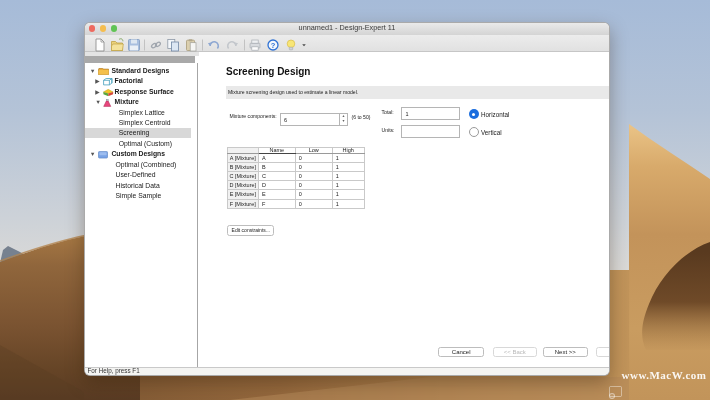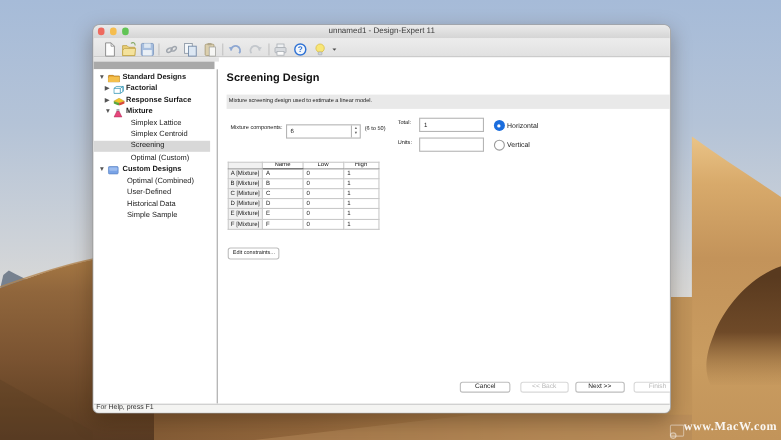--- a/index.html
+++ b/index.html
@@ -1,37 +1,37 @@
 <!DOCTYPE html>
 <html><head>
 <meta charset="utf-8">
 <style>
 html,body{margin:0;padding:0;}
 #screen{position:relative;width:710px;height:400px;overflow:hidden;font-family:"Liberation Sans",sans-serif;}
 #bg{position:absolute;left:0;top:0;}
-#watermark{position:absolute;left:621.5px;top:382px;color:rgba(255,255,255,0.92);font-family:"Liberation Serif",serif;font-size:11px;font-weight:bold;letter-spacing:0.5px;text-align:center;}
+#watermark{position:absolute;left:621.5px;top:369px;color:rgba(255,255,255,0.92);font-family:"Liberation Serif",serif;font-size:11px;font-weight:bold;letter-spacing:0.5px;text-align:center;}
 #wmicon{position:absolute;left:608.5px;top:385.5px;width:11px;height:9.5px;border:1px solid rgba(255,255,255,0.42);border-radius:1.5px;}
 #wmicon::after{content:"";position:absolute;left:-1px;top:6px;width:4px;height:4px;border:1px solid rgba(255,255,255,0.45);border-radius:50%;background:rgba(255,255,255,0.1);}
 #win{position:absolute;left:84px;top:21.5px;width:526px;height:354.5px;border-radius:6px;overflow:hidden;background:#fff;box-shadow:0 7px 18px rgba(50,30,10,0.35);border:0.5px solid rgba(100,100,100,0.55);box-sizing:border-box;}
 #titlebar{position:absolute;left:0;top:0;width:100%;height:12px;background:linear-gradient(#eaeaea,#d4d4d4);}
 #title{position:absolute;left:0;top:0.8px;width:100%;text-align:center;font-size:7.3px;color:#3a3a3a;}
 .tl{position:absolute;top:2.8px;width:6.4px;height:6.4px;border-radius:50%;}
 #tlr{left:3.5px;background:#ee6a5f;}
 #tly{left:14.5px;background:#f5bd4f;}
 #tlg{left:25.7px;background:#61c455;}
 #toolbar{position:absolute;left:0;top:12px;width:100%;height:17.5px;background:linear-gradient(#ececec,#e1e1e1);border-bottom:1px solid #c6c6c6;box-sizing:border-box;}
 #sideheadL{position:absolute;left:0;top:29.5px;width:113.5px;height:4px;background:#e4e4e4;}
 #sideheadD{position:absolute;left:0;top:33.5px;width:110px;height:7px;background:#a9a9a9;}
 #sidebar{position:absolute;left:0;top:40.5px;width:113px;height:303.5px;background:#fff;border-right:1px solid #a6a6a6;box-sizing:border-box;}
 #statusbar{position:absolute;left:0;top:344px;width:100%;height:10.5px;background:#f4f4f2;border-top:1px solid #c9c9c9;box-sizing:border-box;font-size:6.3px;color:#333;line-height:6.5px;padding-left:2.5px;}
 .trow{position:absolute;left:0;width:112px;height:10.45px;font-size:6.8px;line-height:10.45px;color:#1a1a1a;white-space:nowrap;}
 .hl{position:absolute;left:0;width:105.5px;height:10px;background:#d8d8d8;}
 .tri{position:absolute;font-size:5.8px;color:#555;line-height:10.45px;}
 .ticon{position:absolute;}
-#content{position:absolute;left:109px;top:29.5px;width:432px;height:314.5px;font-size:5.4px;color:#1a1a1a;}
+#content{position:absolute;left:129px;top:29.5px;width:432px;height:314.5px;font-size:5.4px;color:#1a1a1a;}
 #heading{position:absolute;left:12px;top:13.5px;font-size:10px;font-weight:bold;color:#111;}
 #descbar{position:absolute;left:11.5px;top:33.5px;width:412px;height:13px;background:#e9e9e9;line-height:12px;padding-left:2.5px;box-sizing:border-box;font-size:5.1px;}
 .lbl{position:absolute;height:9px;line-height:9px;font-size:5.1px;}
 .rlbl{position:absolute;height:9px;line-height:9px;font-size:6.3px;}
 .inp{position:absolute;border:1px solid #b5b5b5;background:#fff;box-sizing:border-box;line-height:12px;padding-left:3.5px;font-size:5.5px;}
 .radio{position:absolute;width:10px;height:10px;border-radius:50%;box-sizing:border-box;}
 .radio.on{background:#1a6dde;}
 .radio.on::after{content:"";position:absolute;left:3.4px;top:3.4px;width:3.2px;height:3.2px;border-radius:50%;background:#fff;}
 .radio.off{border:1px solid #9a9a9a;background:#fff;}
 #tbl{position:absolute;left:12.7px;top:94.6px;border-collapse:collapse;table-layout:fixed;font-size:5.5px;color:#222;border:1px solid #999;}

